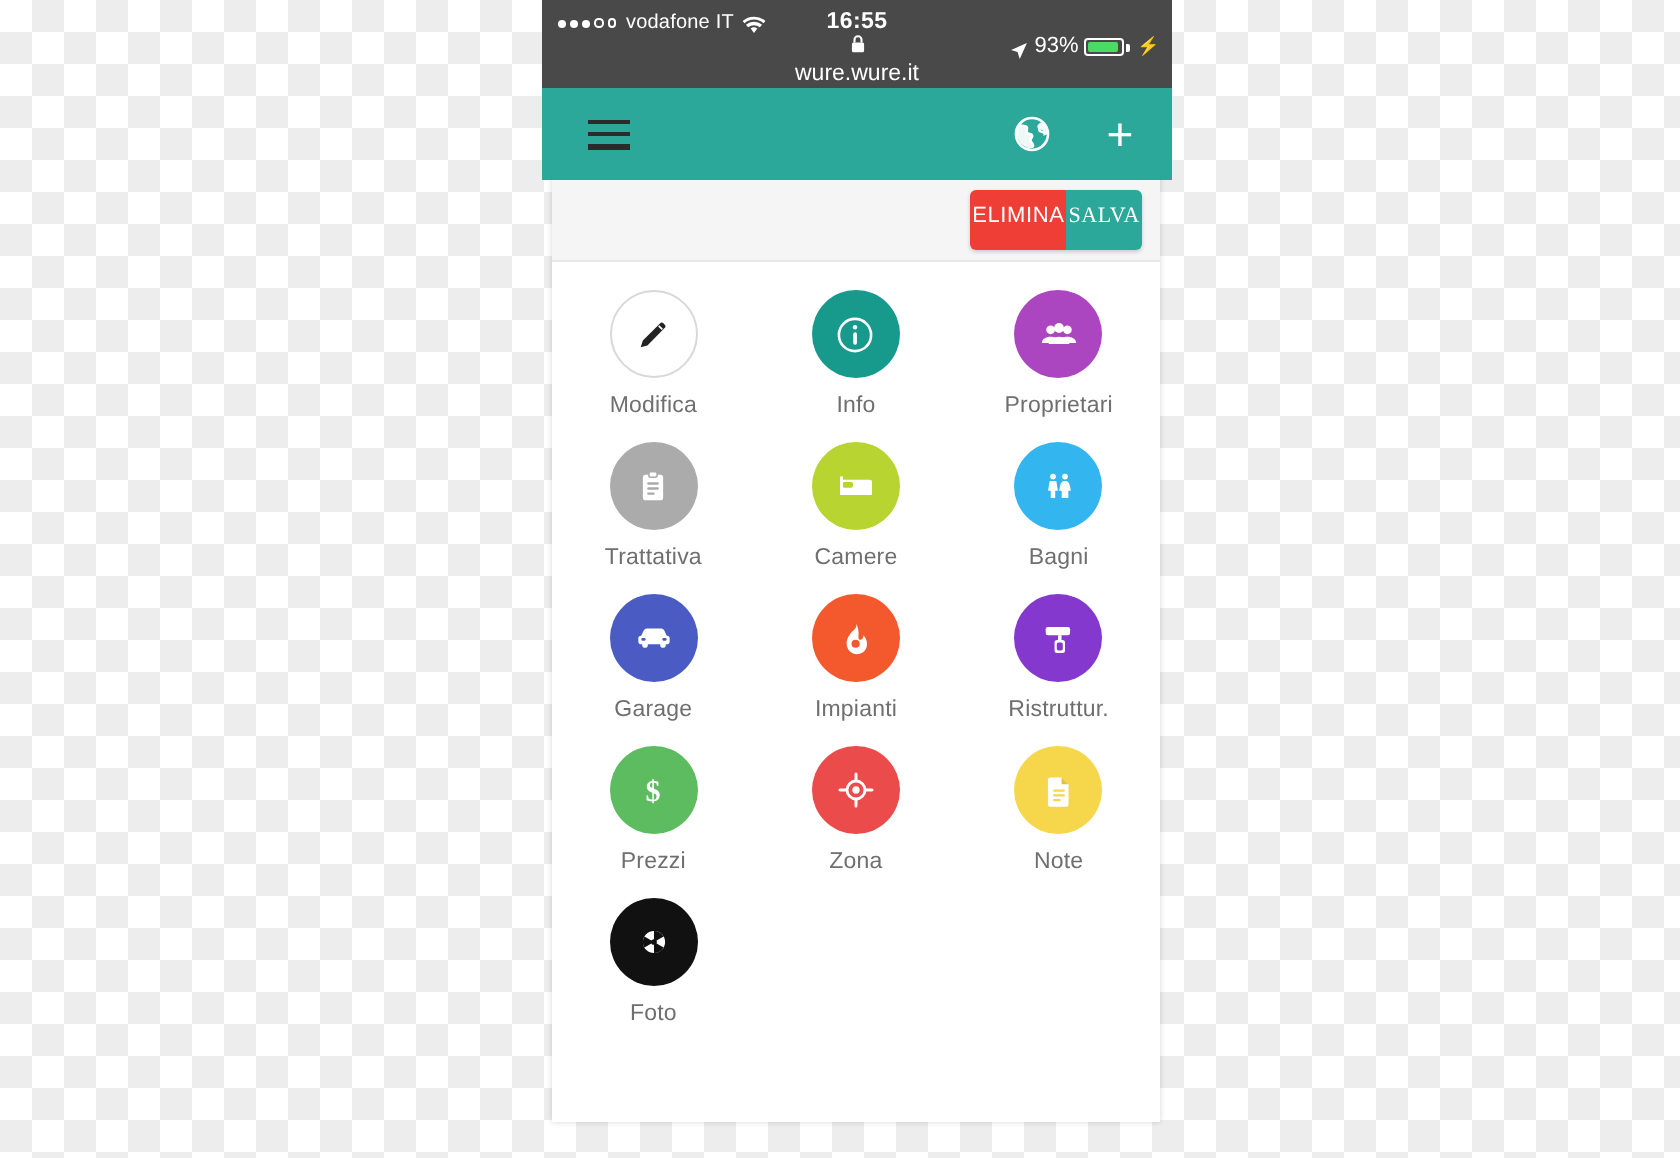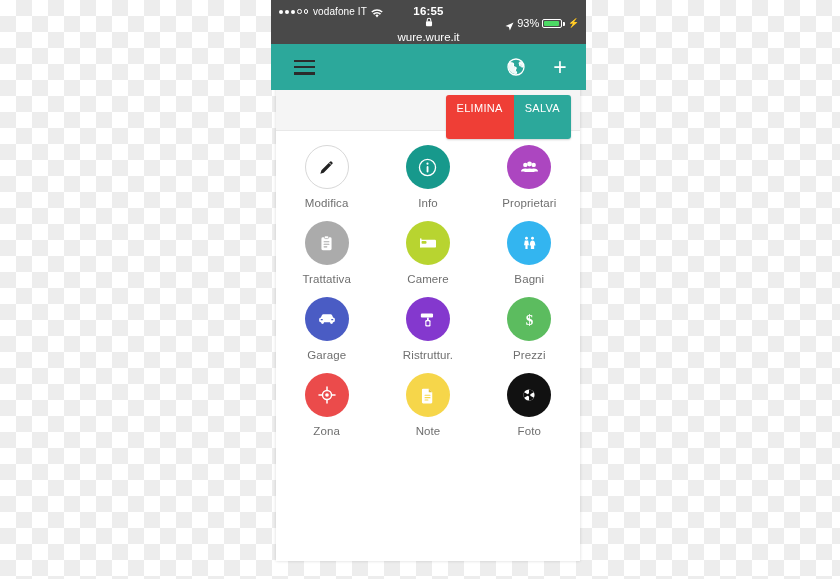--- a/index.html
+++ b/index.html
@@ -207,31 +207,31 @@
   .btn-group {
     position: absolute;
     right: 9px;
     top: 5px;
     display: flex;
     border-radius: 3px;
     overflow: hidden;
     box-shadow: 0 1px 2px rgba(0,0,0,0.18);
   }
   .btn {
-    height: 44px;
+    height: 30px;
     line-height: 26px;
-    padding: 0 11px;
+    padding: 0 1px;
     color: #ffffff;
     font-size: 11px;
     letter-spacing: 0.3px;
     cursor: pointer;
     white-space: nowrap;
   }
   .btn.elimina { background: #EF3E36; }
-  .btn.salva   { background: #2CA89B; }
+  .btn.salva   { background: #2CA89B; font-family: Liberation Serif, serif; }
 
   
   .grid {
     position: absolute;
     left: 5px;
     top: 131px;
     width: 304px;
     display: grid;
     grid-template-columns: repeat(3, 1fr);
     row-gap: 11px;
@@ -428,20 +428,29 @@
             <rect x="2.6" y="10.6" width="18.8" height="5.2" rx="1.7" fill="#fff"></rect>
             <circle cx="6.6" cy="16.2" r="1.7" fill="#fff"></circle>
             <circle cx="17.4" cy="16.2" r="1.7" fill="#fff"></circle>
             <rect x="4.4" y="12" width="2.6" height="1.6" rx="0.7" fill="currentColor"></rect>
             <rect x="17" y="12" width="2.6" height="1.6" rx="0.7" fill="currentColor"></rect>
           </svg>
         </div>
         <div class="cell-label">Garage</div>
       </div>
       <div class="cell">
+        <div class="circle" style="background: rgb(244, 88, 45); color: rgb(244, 88, 45);">
+          <svg viewBox="0 0 24 24" width="19" height="19">
+            <path d="M12.8 2.4 c0.6 3.2 -2.4 4.2 -3.9 6.4 c-1.6 2.3 -2.2 4.2 -2.2 6 c0 4 3.1 6.8 6.6 6.8 c3.6 0 6.3 -2.7 6.3 -6.4 c0 -2.4 -1 -4.3 -2.3 -5.5 c0.1 1.7 -0.7 2.8 -1.7 2.8 c-1.1 0 -1.6 -0.9 -1.4 -2.3 c0.4 -2.9 -0.3 -5.6 -1.4 -7.8 z" fill="#fff"></path>
+            <circle cx="12.4" cy="15" r="2.6" fill="currentColor"></circle>
+          </svg>
+        </div>
+        <div class="cell-label">Impianti</div>
+      </div>
+      <div class="cell">
         <div class="circle" style="background: rgb(132, 56, 206); color: rgb(132, 56, 206);">
           <svg viewBox="0 0 24 24" width="19" height="19">
             <rect x="3.6" y="4.4" width="15.4" height="5.2" rx="1.4" fill="#fff"></rect>
             <rect x="11.4" y="9.6" width="2.2" height="3.6" fill="#fff"></rect>
             <rect x="9.2" y="12.6" width="6.6" height="8.2" rx="1.6" fill="#fff"></rect>
             <rect x="10.6" y="14.2" width="3.8" height="5" rx="1" fill="currentColor"></rect>
           </svg>
         </div>
         <div class="cell-label">Ristruttur.</div>
       </div>

